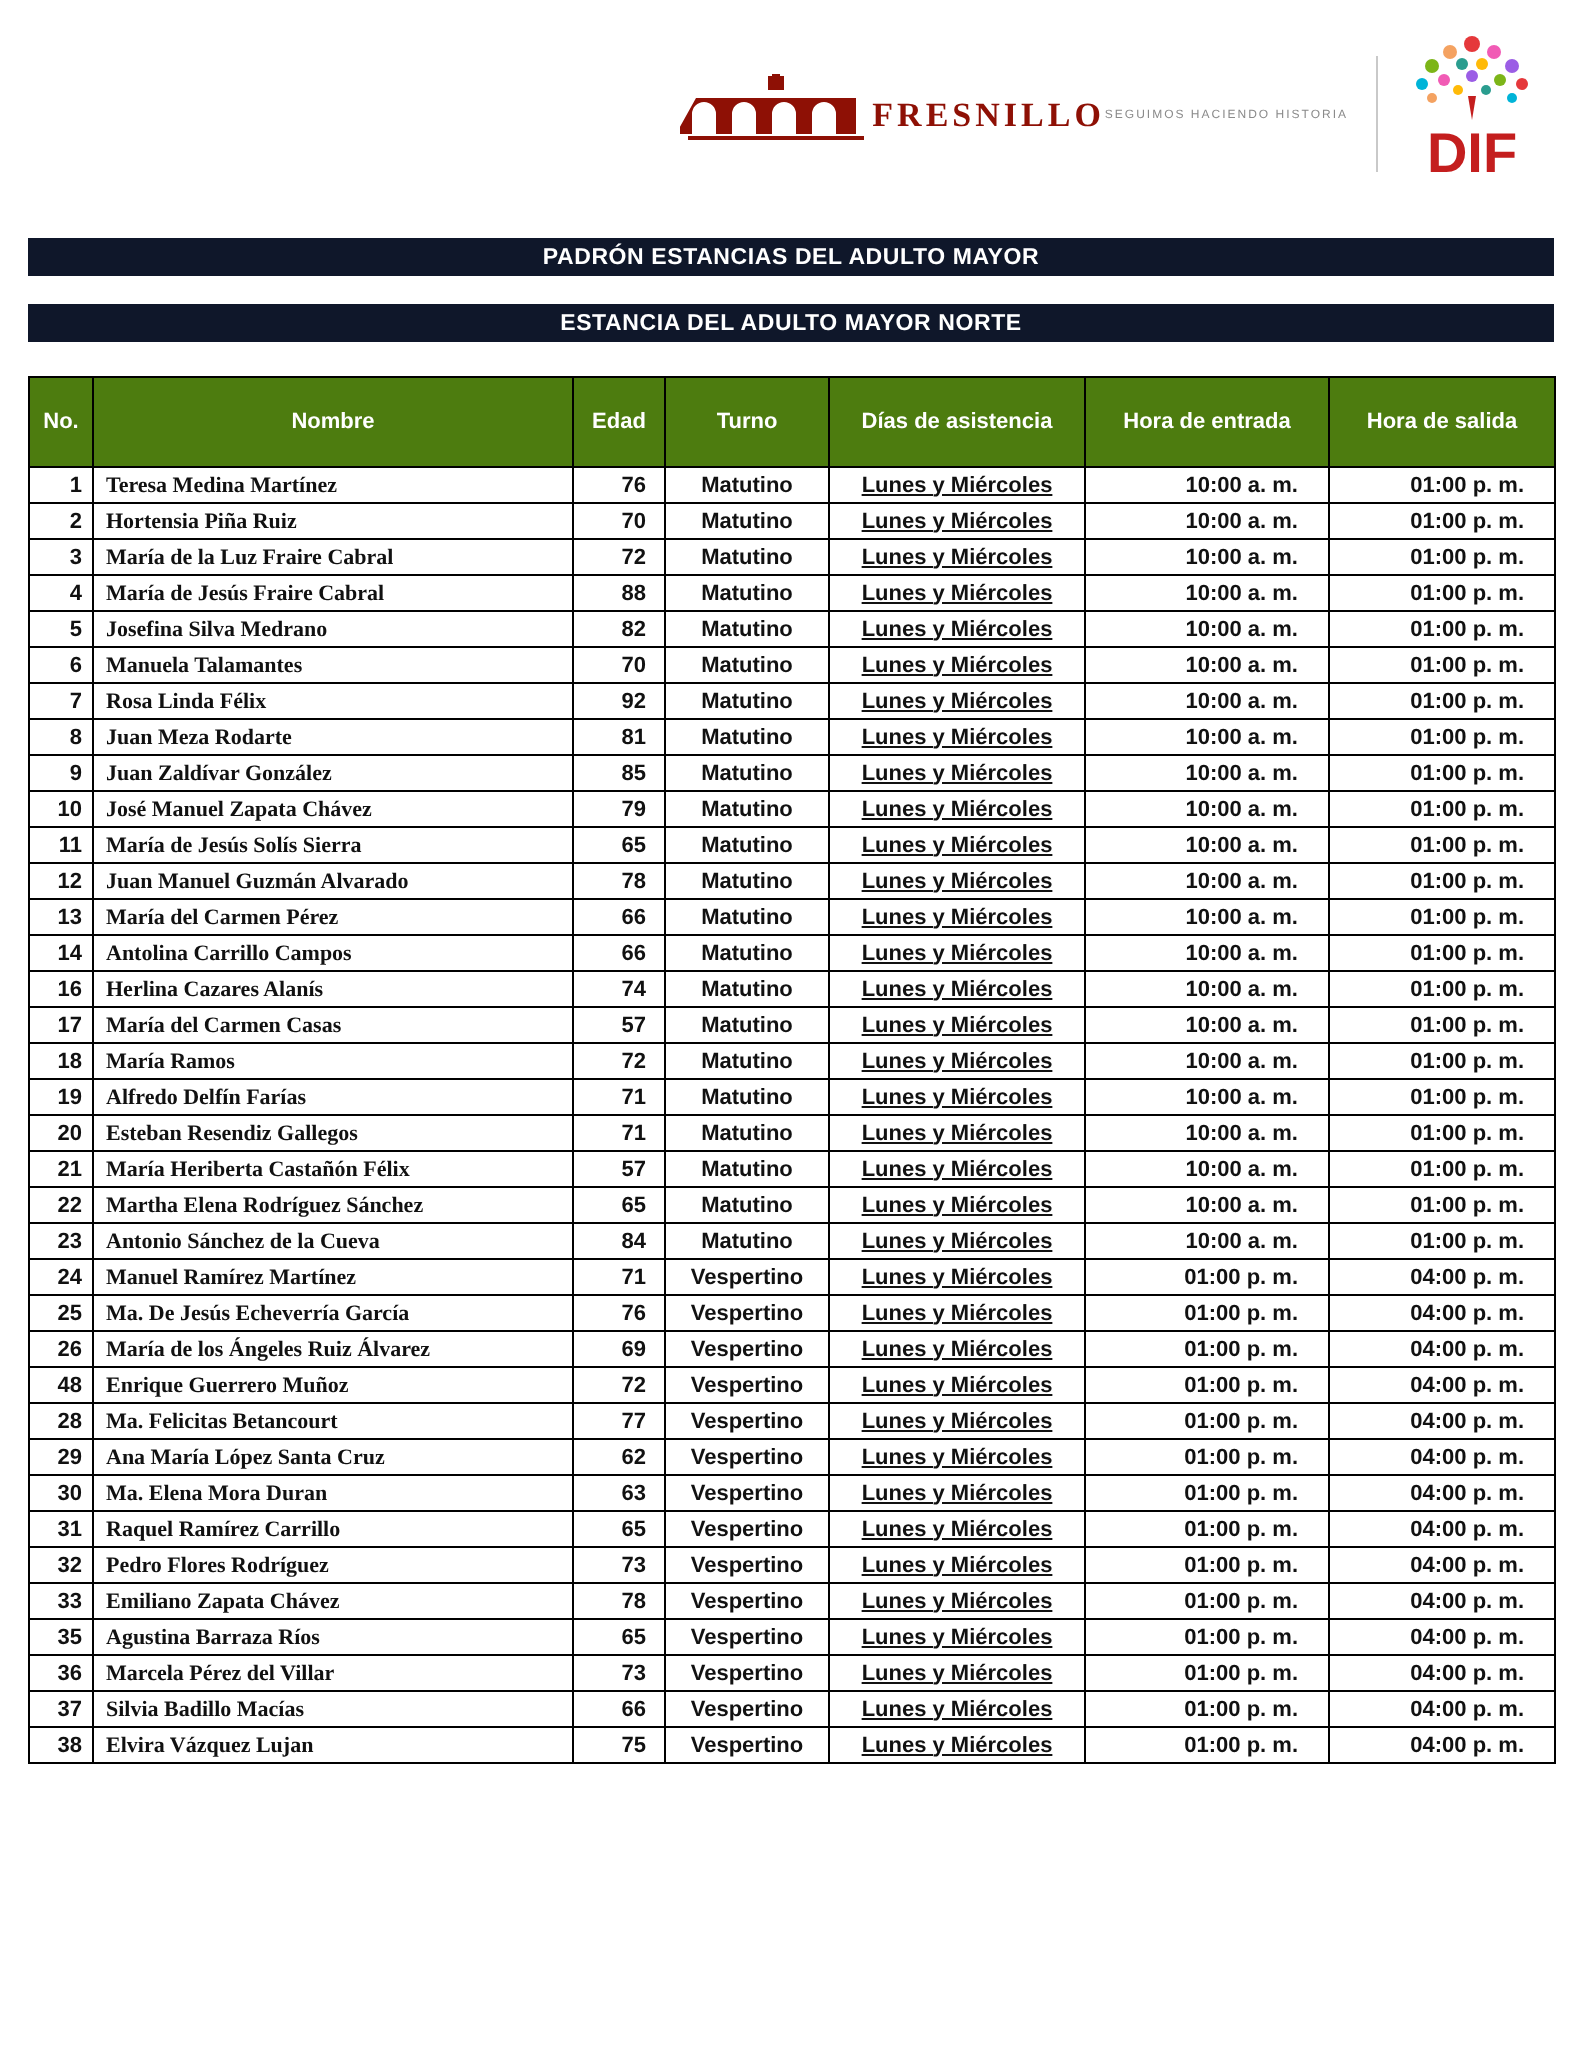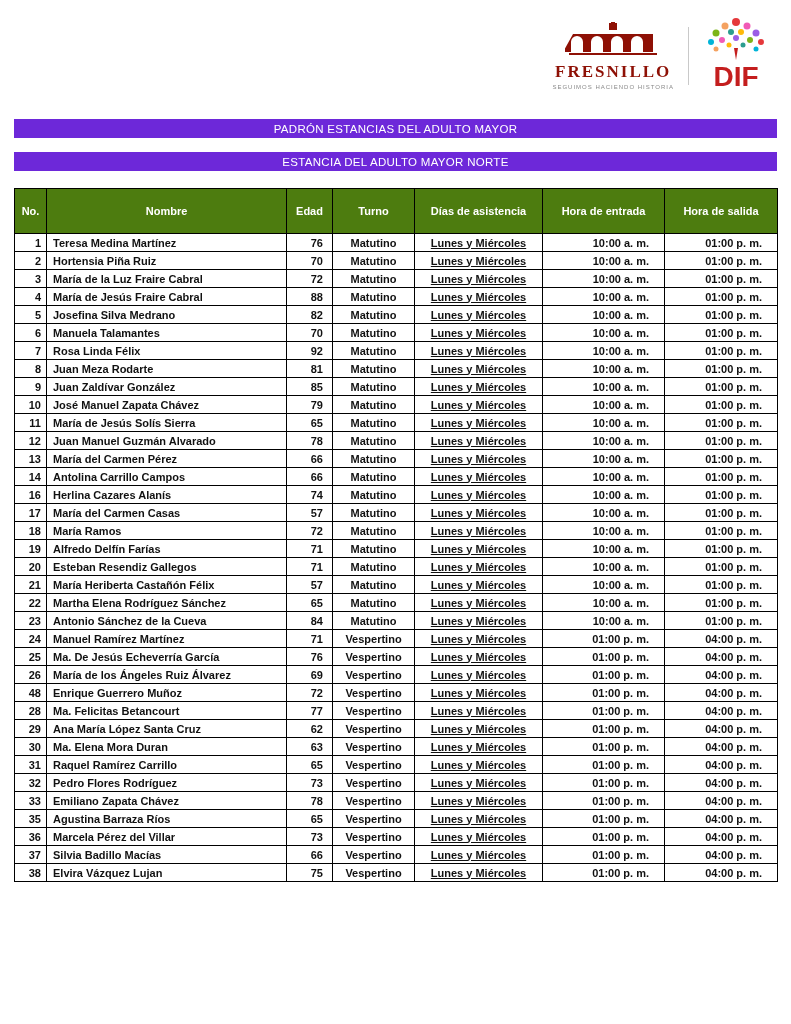--- a/index.html
+++ b/index.html
@@ -14,21 +14,21 @@
 
   
   .logo-area {
     position: absolute;
     top: 14px; right: 22px;
     display: flex;
     align-items: center;
     gap: 14px;
   }
   .fresnillo-block {
-    display: flex; flex-direction: column; align-items: center;
+    display: flex; flex-direction: row; align-items: center;
   }
   .fresnillo-name {
     font-family: "Liberation Serif", serif;
     font-weight: bold;
     font-size: 17px;
     letter-spacing: 2px;
     color: #8E1005;
     margin-top: 2px;
   }
   .fresnillo-tagline {
@@ -42,24 +42,24 @@
     width: 1px; height: 58px;
     background: #c9c9c9;
   }
   .dif-block { display: flex; align-items: flex-start; }
 
   
   .banner {
     position: absolute;
     left: 14px; right: 14px;
     height: 19px;
-    background: #6d28d9;
+    background: #0f172a;
     color: #ffffff;
     font-size: 11.5px;
-    font-weight: normal;
+    font-weight: bold;
     letter-spacing: 0.3px;
     display: flex; align-items: center; justify-content: center;
   }
   .banner-main { top: 119px; }
   .banner-sub  { top: 152px; }
 
   
   .roster-table {
     position: absolute;
     left: 14px; top: 188px;
@@ -87,21 +87,21 @@
   
   .col-no      { width: 32px; }
   .col-nombre  { width: 240px; }
   .col-edad    { width: 46px; }
   .col-turno   { width: 82px; }
   .col-dias    { width: 128px; margin-top: 44px; }
   .col-entrada { width: 122px; }
   .col-salida  { width: 113px; }
   
   tbody td.col-no      { text-align: right;  padding-right: 5px; }
-  tbody td.col-nombre  { text-align: left;   padding-left: 6px; }
+  tbody td.col-nombre  { text-align: left;   padding-left: 6px; font-family: Liberation Serif, serif; }
   tbody td.col-edad    { text-align: right;  padding-right: 9px; }
   tbody td.col-turno   { text-align: center; }
   tbody td.col-dias    { text-align: center; text-decoration: underline; }
   tbody td.col-entrada { text-align: right;  padding-right: 15px; padding-left: 28px; }
   tbody td.col-salida  { text-align: right;  padding-right: 15px; }
 </style>
 </head>
 <body>
 
 <div class="logo-area">

